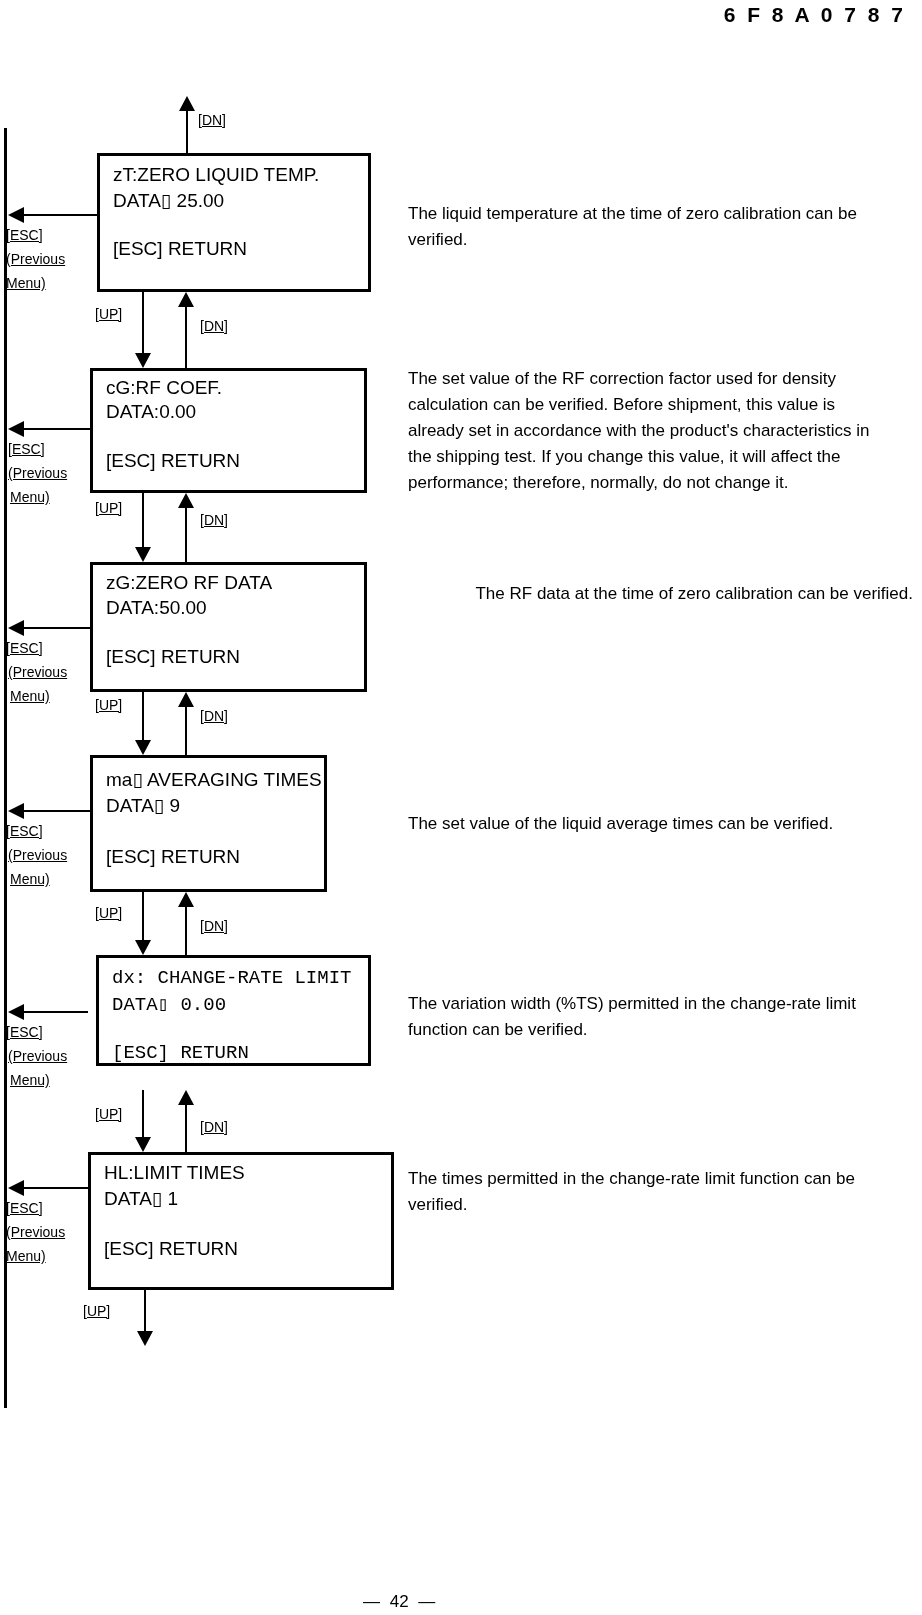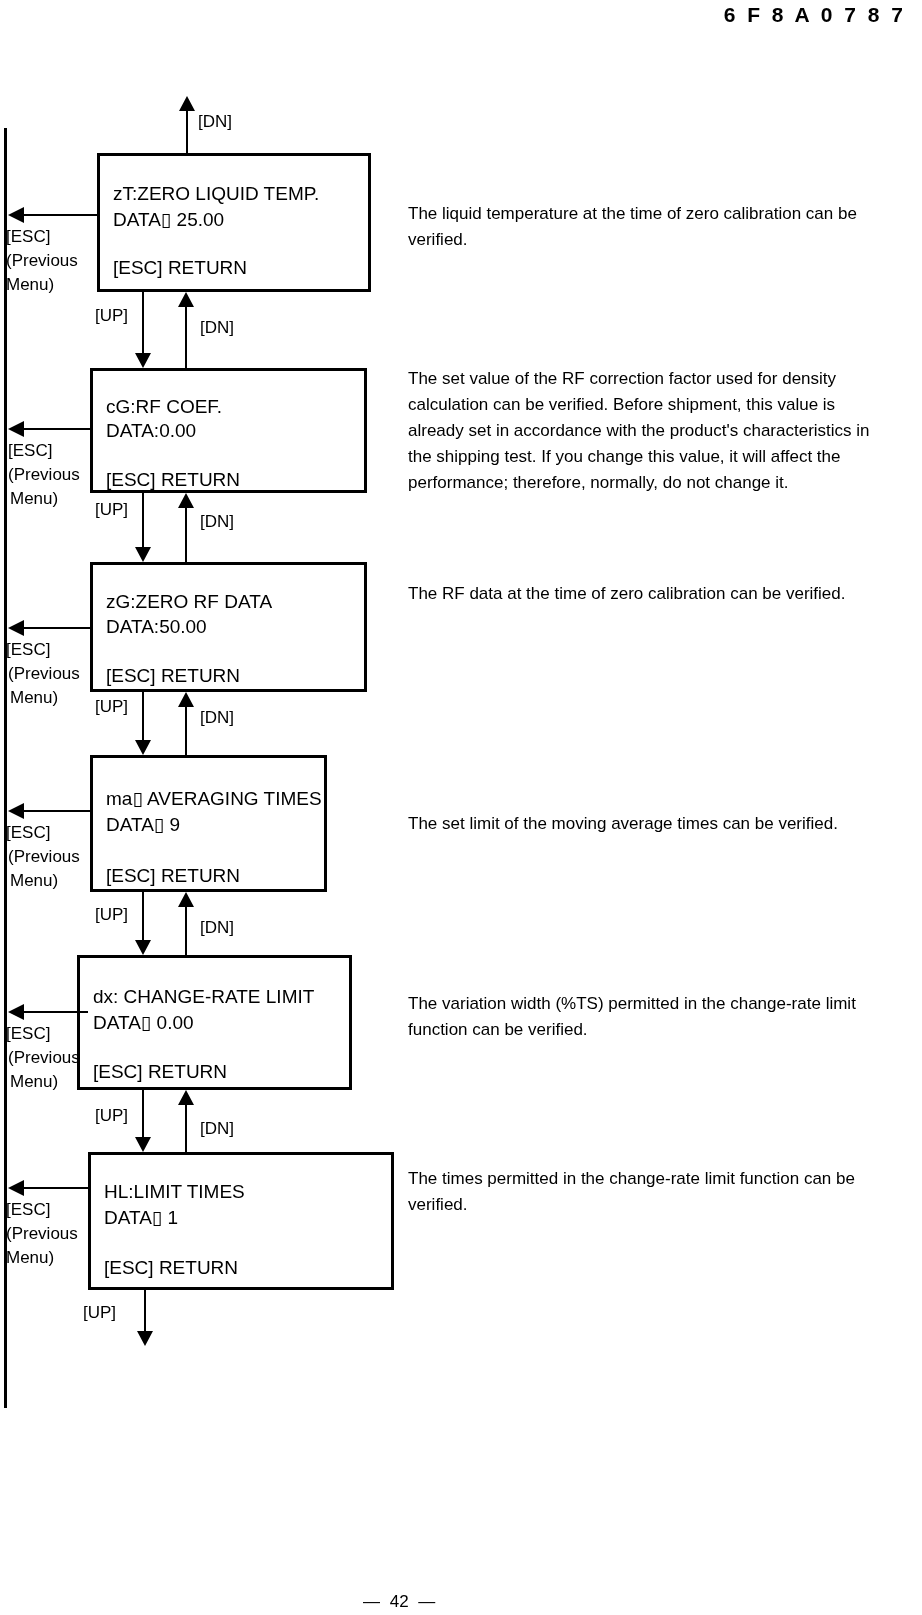--- a/index.html
+++ b/index.html
@@ -1,28 +1,28 @@
 <!DOCTYPE html>
 <html><head>
 <meta charset="utf-8">
 <style>
   html,body{margin:0;padding:0;background:#fff;}
   #page{
     position:relative;width:922px;height:1615px;background:#ffffff;
     font-family:"Liberation Sans","DejaVu Sans",sans-serif;color:#000;overflow:hidden;
   }
-  .lbl{position:absolute;font-size:17px;white-space:nowrap;}
+  .lbl{position:absolute;font-size:14px;white-space:nowrap;text-decoration:underline;}
   .vline{position:absolute;width:2px;background:#000;}
   .hline{position:absolute;height:2px;background:#000;}
   .rail{position:absolute;width:3px;background:#000;}
   .tri-up{position:absolute;width:0;height:0;border-left:8px solid transparent;border-right:8px solid transparent;border-bottom:15px solid #000;}
   .tri-down{position:absolute;width:0;height:0;border-left:8px solid transparent;border-right:8px solid transparent;border-top:15px solid #000;}
   .tri-left{position:absolute;width:0;height:0;border-top:8px solid transparent;border-bottom:8px solid transparent;border-right:16px solid #000;}
   .screen{position:absolute;border:3px solid #000;background:#fff;box-sizing:border-box;}
-  .st{position:absolute;left:13px;font-size:19px;white-space:nowrap;margin-top:19px;}
+  .st{position:absolute;left:13px;font-size:19px;white-space:nowrap;}
   .desc{position:absolute;left:408px;width:505px;font-size:17px;line-height:26px;white-space:pre-line;}
   .doc-code{position:absolute;top:3px;right:16px;font-size:21px;font-weight:bold;letter-spacing:3px;white-space:pre;}
   .pageno{position:absolute;left:363px;top:1592px;font-size:17px;word-spacing:5px;white-space:nowrap;}
 </style>
 </head>
 <body>
 
 <div id="page">
 
   <div class="doc-code">6 F 8 A 0 7 8 7</div>
@@ -79,49 +79,49 @@
   <div class="screen" style="left:90px;top:562px;width:277px;height:130px;">
     <div class="st" style="top:7px;">zG:ZERO RF DATA</div>
     <div class="st" style="top:32px;">DATA:50.00</div>
     <div class="st" style="top:81px;">[ESC] RETURN</div>
   </div>
   <div class="tri-left" style="left:8px;top:620px;"></div>
   <div class="hline" style="left:23px;top:627px;width:67px;"></div>
   <div class="lbl" style="left:6px;top:640px;">[ESC]</div>
   <div class="lbl" style="left:8px;top:664px;">(Previous</div>
   <div class="lbl" style="left:10px;top:688px;">Menu)</div>
-  <div class="desc" style="top:581px;">The RF data at the time of zero calibration can be verified.</div>
+  <div class="desc" style="top:581px;text-align:right;">The RF data at the time of zero calibration can be verified.</div>
 
   <div class="lbl" style="left:95px;top:697px;">[UP]</div>
   <div class="vline" style="left:142px;top:692px;height:48px;"></div>
   <div class="tri-down" style="left:135px;top:740px;"></div>
   <div class="tri-up" style="left:178px;top:692px;"></div>
   <div class="vline" style="left:185px;top:707px;height:48px;"></div>
   <div class="lbl" style="left:200px;top:708px;">[DN]</div>
 
   <div class="screen" style="left:90px;top:755px;width:237px;height:137px;">
     <div class="st" style="top:10px;">ma▯ AVERAGING TIMES</div>
     <div class="st" style="top:36px;">DATA▯ 9</div>
     <div class="st" style="top:88px;">[ESC] RETURN</div>
   </div>
   <div class="tri-left" style="left:8px;top:803px;"></div>
   <div class="hline" style="left:23px;top:810px;width:67px;"></div>
   <div class="lbl" style="left:6px;top:823px;">[ESC]</div>
   <div class="lbl" style="left:8px;top:847px;">(Previous</div>
   <div class="lbl" style="left:10px;top:871px;">Menu)</div>
-  <div class="desc" style="top:811px;">The set limit of the moving average times can be verified.</div>
+  <div class="desc" style="top:811px;">The set value of the liquid average times can be verified.</div>
 
   <div class="lbl" style="left:95px;top:905px;">[UP]</div>
   <div class="vline" style="left:142px;top:892px;height:48px;"></div>
   <div class="tri-down" style="left:135px;top:940px;"></div>
   <div class="tri-up" style="left:178px;top:892px;"></div>
   <div class="vline" style="left:185px;top:907px;height:48px;"></div>
   <div class="lbl" style="left:200px;top:918px;">[DN]</div>
 
-  <div class="screen" style="left:77px;top:955px;width:275px;height:135px;">
+  <div class="screen" style="left:96px;top:955px;width:275px;height:111px;font-family:Liberation Mono, monospace;">
     <div class="st" style="top:9px;">dx: CHANGE-RATE LIMIT</div>
     <div class="st" style="top:34px;">DATA▯ 0.00</div>
     <div class="st" style="top:84px;">[ESC] RETURN</div>
   </div>
   <div class="tri-left" style="left:8px;top:1004px;"></div>
   <div class="hline" style="left:23px;top:1011px;width:65px;"></div>
   <div class="lbl" style="left:6px;top:1024px;">[ESC]</div>
   <div class="lbl" style="left:8px;top:1048px;">(Previous</div>
   <div class="lbl" style="left:10px;top:1072px;">Menu)</div>
   <div class="desc" style="top:991px;">The variation width (%TS) permitted in the change-rate limit

